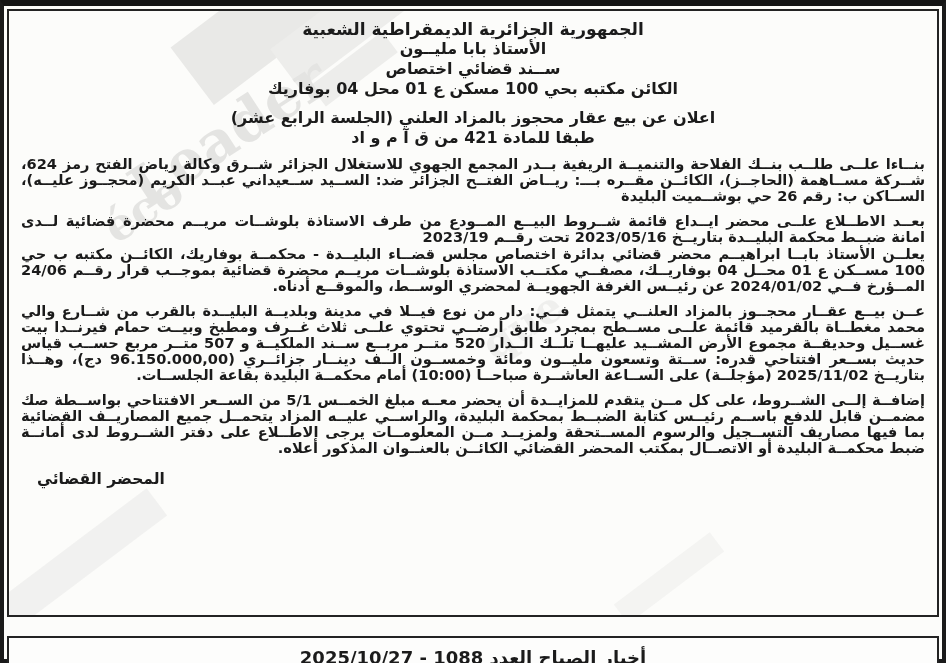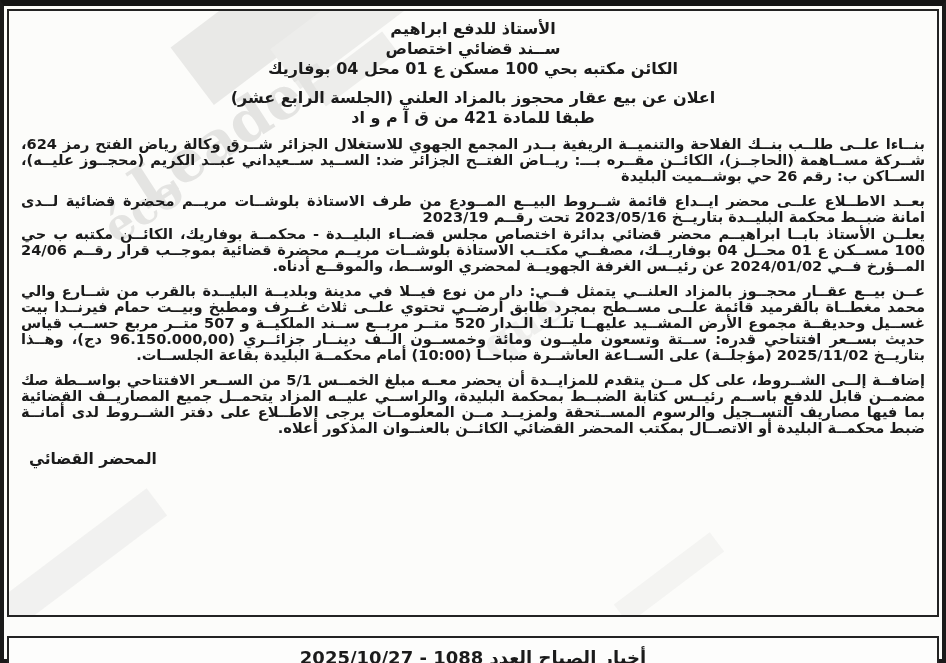--- a/index.html
+++ b/index.html
@@ -50,42 +50,43 @@
   .hline-8{margin-top:9px;}
   .body-text{margin-top:8px;}
   .para{
     margin:0 0 9px 0;
     font-weight:700;font-size:14.6px;line-height:16px;
     text-align:justify;
   }
   .para-tight{margin-bottom:1px;}
   .signature{
     text-align:left;font-weight:700;font-size:15.5px;
-    margin:14px 0 0 8px;
+    margin:14px 0 0 16px;
   }
 </style>
 </head>
 <body>
 
 <div class="page">
 
   <div class="main-box">
 
     <div class="wm wm-band" style="top:-70px;left:150px;width:330px;height:72px;transform:rotate(-37deg);"></div>
     <div class="wm wm-band2" style="top:-30px;left:255px;width:210px;height:50px;transform:rotate(-37deg);"></div>
     <div class="wm wm-band2" style="top:45px;left:300px;width:90px;height:26px;transform:rotate(-37deg);"></div>
     <div class="wm wm-text" lang="fr" style="top:88px;left:108px;font-size:58px;transform:rotate(-33deg);">Leader</div>
     <div class="wm wm-text" lang="fr" style="top:172px;left:92px;font-size:44px;transform:rotate(-33deg);">éco</div>
     <div class="wm wm-text wm-faint" lang="fr" style="top:290px;left:470px;font-size:42px;transform:rotate(-33deg);">que</div>
     <div class="wm wm-band2" style="top:540px;left:-50px;width:220px;height:34px;transform:rotate(-37deg);opacity:.7;"></div>
     <div class="wm wm-band2" style="top:555px;left:600px;width:120px;height:24px;transform:rotate(-37deg);opacity:.55;"></div>
 
     <div class="content">
 
-      <div class="hline">الأستاذ للدفع ابراهيم</div>
+      <div class="hline hline-1">الجمهورية الجزائرية الديمقراطية الشعبية</div>
+      <div class="hline">الأستاذ بابا مليــون</div>
       <div class="hline">ســند قضائي اختصاص</div>
       <div class="hline">الكائن مكتبه بحي 100 مسكن ع 01 محل 04 بوفاريك</div>
       <div class="hline hline-8">اعلان عن بيع عقار محجوز بالمزاد العلني (الجلسة الرابع عشر)</div>
       <div class="hline">طبقا للمادة 421 من ق آ م و اد</div>
 
       <div class="body-text">
         <p class="para">بنــاءا علــى طلــب بنــك الفلاحة والتنميــة الريفية بــدر المجمع الجهوي للاستغلال الجزائر شــرق وكالة رياض الفتح رمز 624، شــركة مســاهمة (الحاجــز)، الكائــن مقــره بـــ: ريــاض الفتــح الجزائر ضد: الســيد ســعيداني عبــد الكريم (محجــوز عليــه)، الســاكن ب: رقم 26 حي بوشــميت البليدة</p>
         <p class="para para-tight">بعــد الاطــلاع علــى محضر ايــداع قائمة شــروط البيــع المــودع من طرف الاستاذة بلوشــات مريــم محضرة قضائية لــدى امانة ضبــط محكمة البليــدة بتاريــخ 2023/05/16 تحت رقــم 2023/19</p>
         <p class="para">يعلــن الأستاذ بابــا ابراهيــم محضر قضائي بدائرة اختصاص مجلس قضــاء البليــدة - محكمــة بوفاريك، الكائــن مكتبه ب حي 100 مســكن ع 01 محــل 04 بوفاريــك، مصفــي مكتــب الاستاذة بلوشــات مريــم محضرة قضائية بموجــب قرار رقــم 24/06 المــؤرخ فــي 2024/01/02 عن رئيــس الغرفة الجهويــة لمحضري الوســط، والموقــع أدناه.</p>
         <p class="para">عــن بيــع عقــار محجــوز بالمزاد العلنــي يتمثل فــي: دار من نوع فيــلا في مدينة وبلديــة البليــدة بالقرب من شــارع والي محمد مغطــاة بالقرميد قائمة علــى مســطح بمجرد طابق أرضــي تحتوي علــى ثلاث غــرف ومطبخ وبيــت حمام فيرنــدا بيت غســيل وحديقــة مجموع الأرض المشــيد عليهــا تلــك الــدار 520 متــر مربــع ســند الملكيــة و 507 متــر مربع حســب قياس حديث بســعر افتتاحي قدره: ســتة وتسعون مليــون ومائة وخمســون الــف دينــار جزائــري (96.150.000,00 دج)، وهــذا بتاريــخ 2025/11/02 (مؤجلــة) على الســاعة العاشــرة صباحــا (10:00) أمام محكمــة البليدة بقاعة الجلســات.</p>

